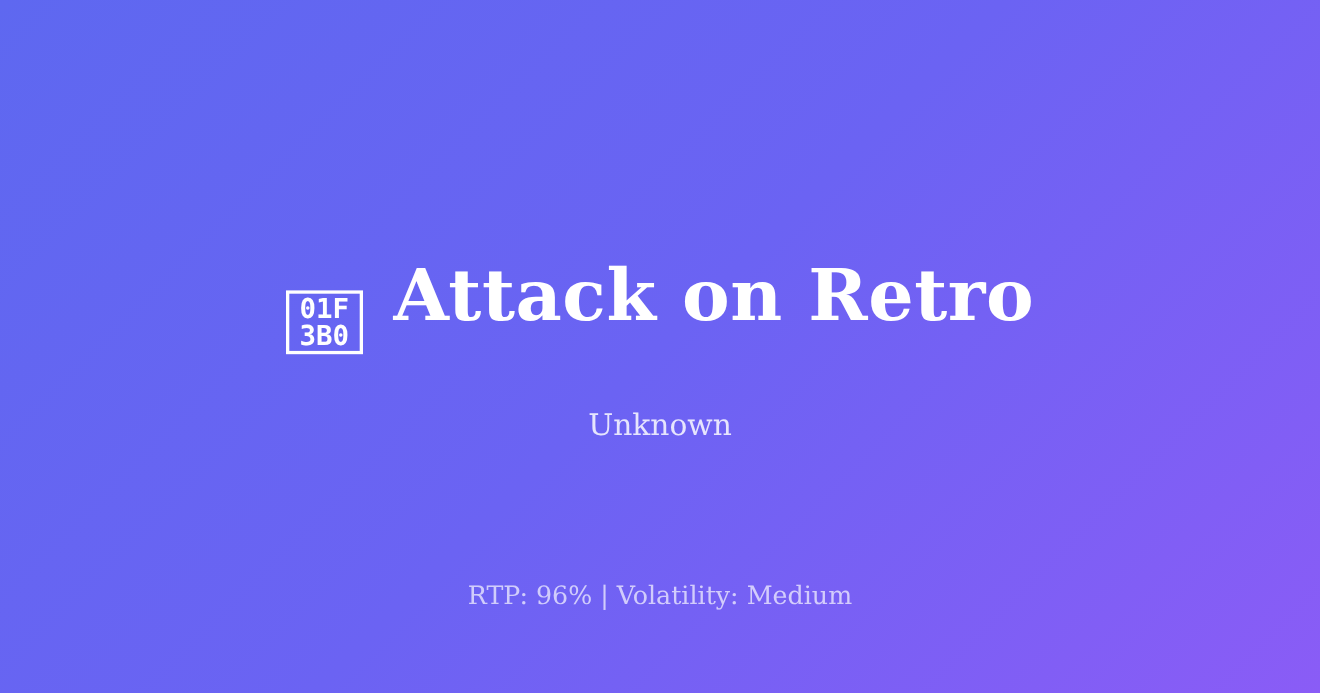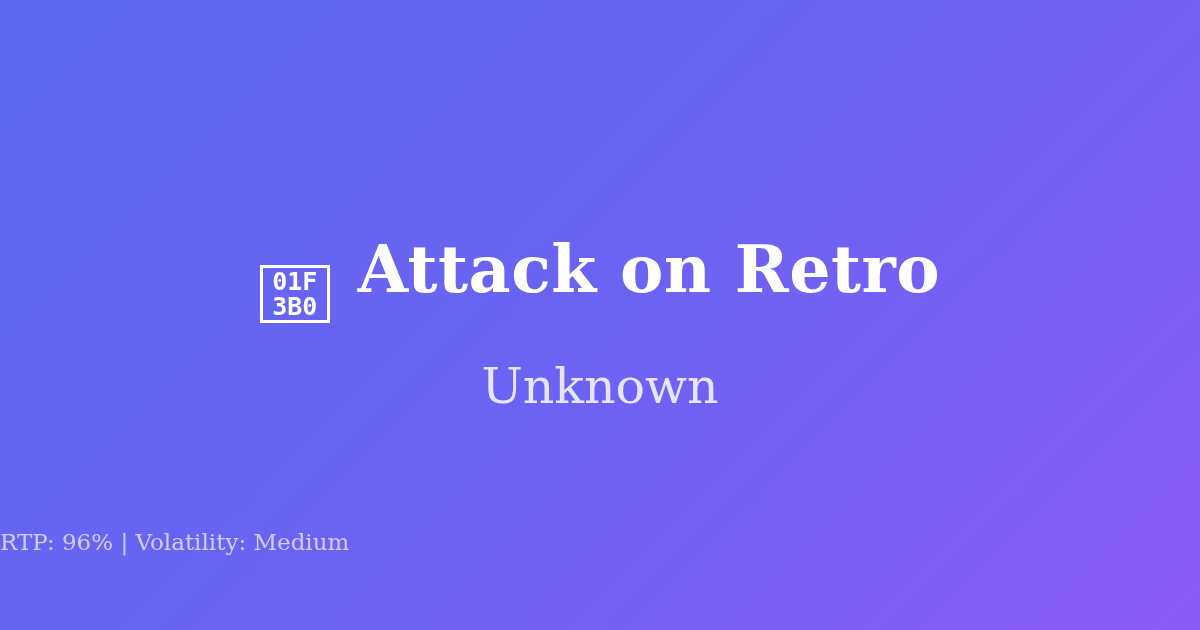--- a/index.html
+++ b/index.html
@@ -77,32 +77,33 @@
 
   
   .subtitle {
     position: absolute;
     left: 0;
     right: 0;
     top: 365px;
     text-align: center;
     font-family: "DejaVu Serif", "Liberation Serif", serif;
     font-weight: 400;
-    font-size: 49px;
+    font-size: 27px;
     line-height: 44px;
     color: rgba(255, 255, 255, 0.83);
     margin: 0;
   }
 
   
   .meta-line {
     position: absolute;
     left: 0;
     right: 0;
     top: 528px;
+    text-align: center;
     font-family: "DejaVu Serif", "Liberation Serif", serif;
     font-weight: 400;
     font-size: 23px;
     line-height: 29px;
     color: rgba(255, 255, 255, 0.68);
     margin: 0;
   }
 </style>
 </head>
 <body>

